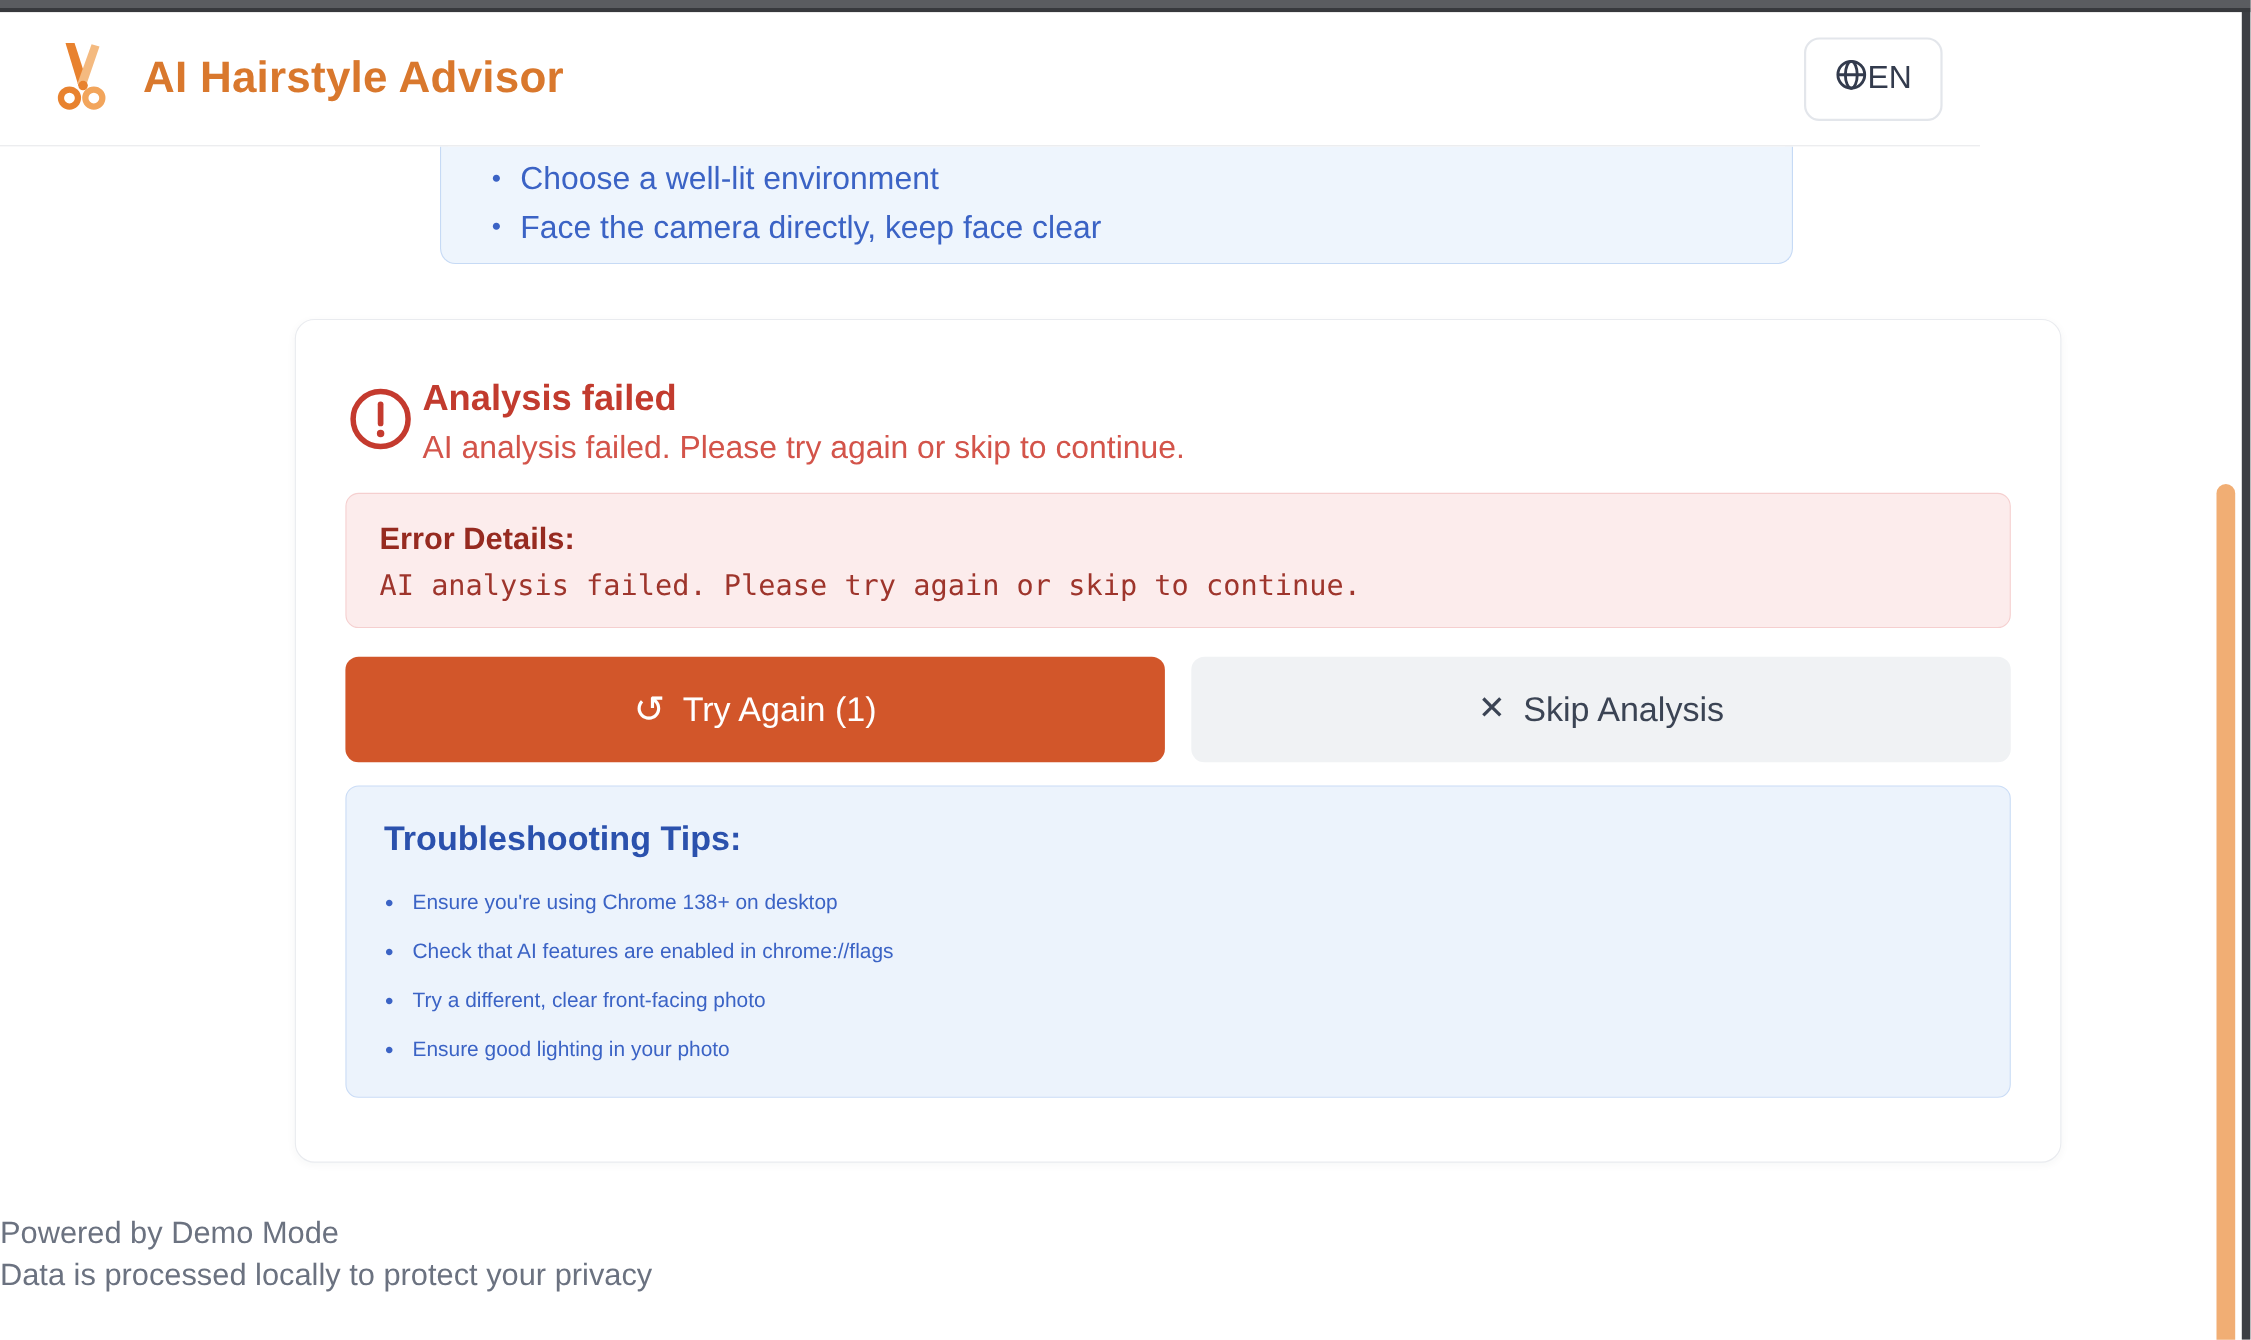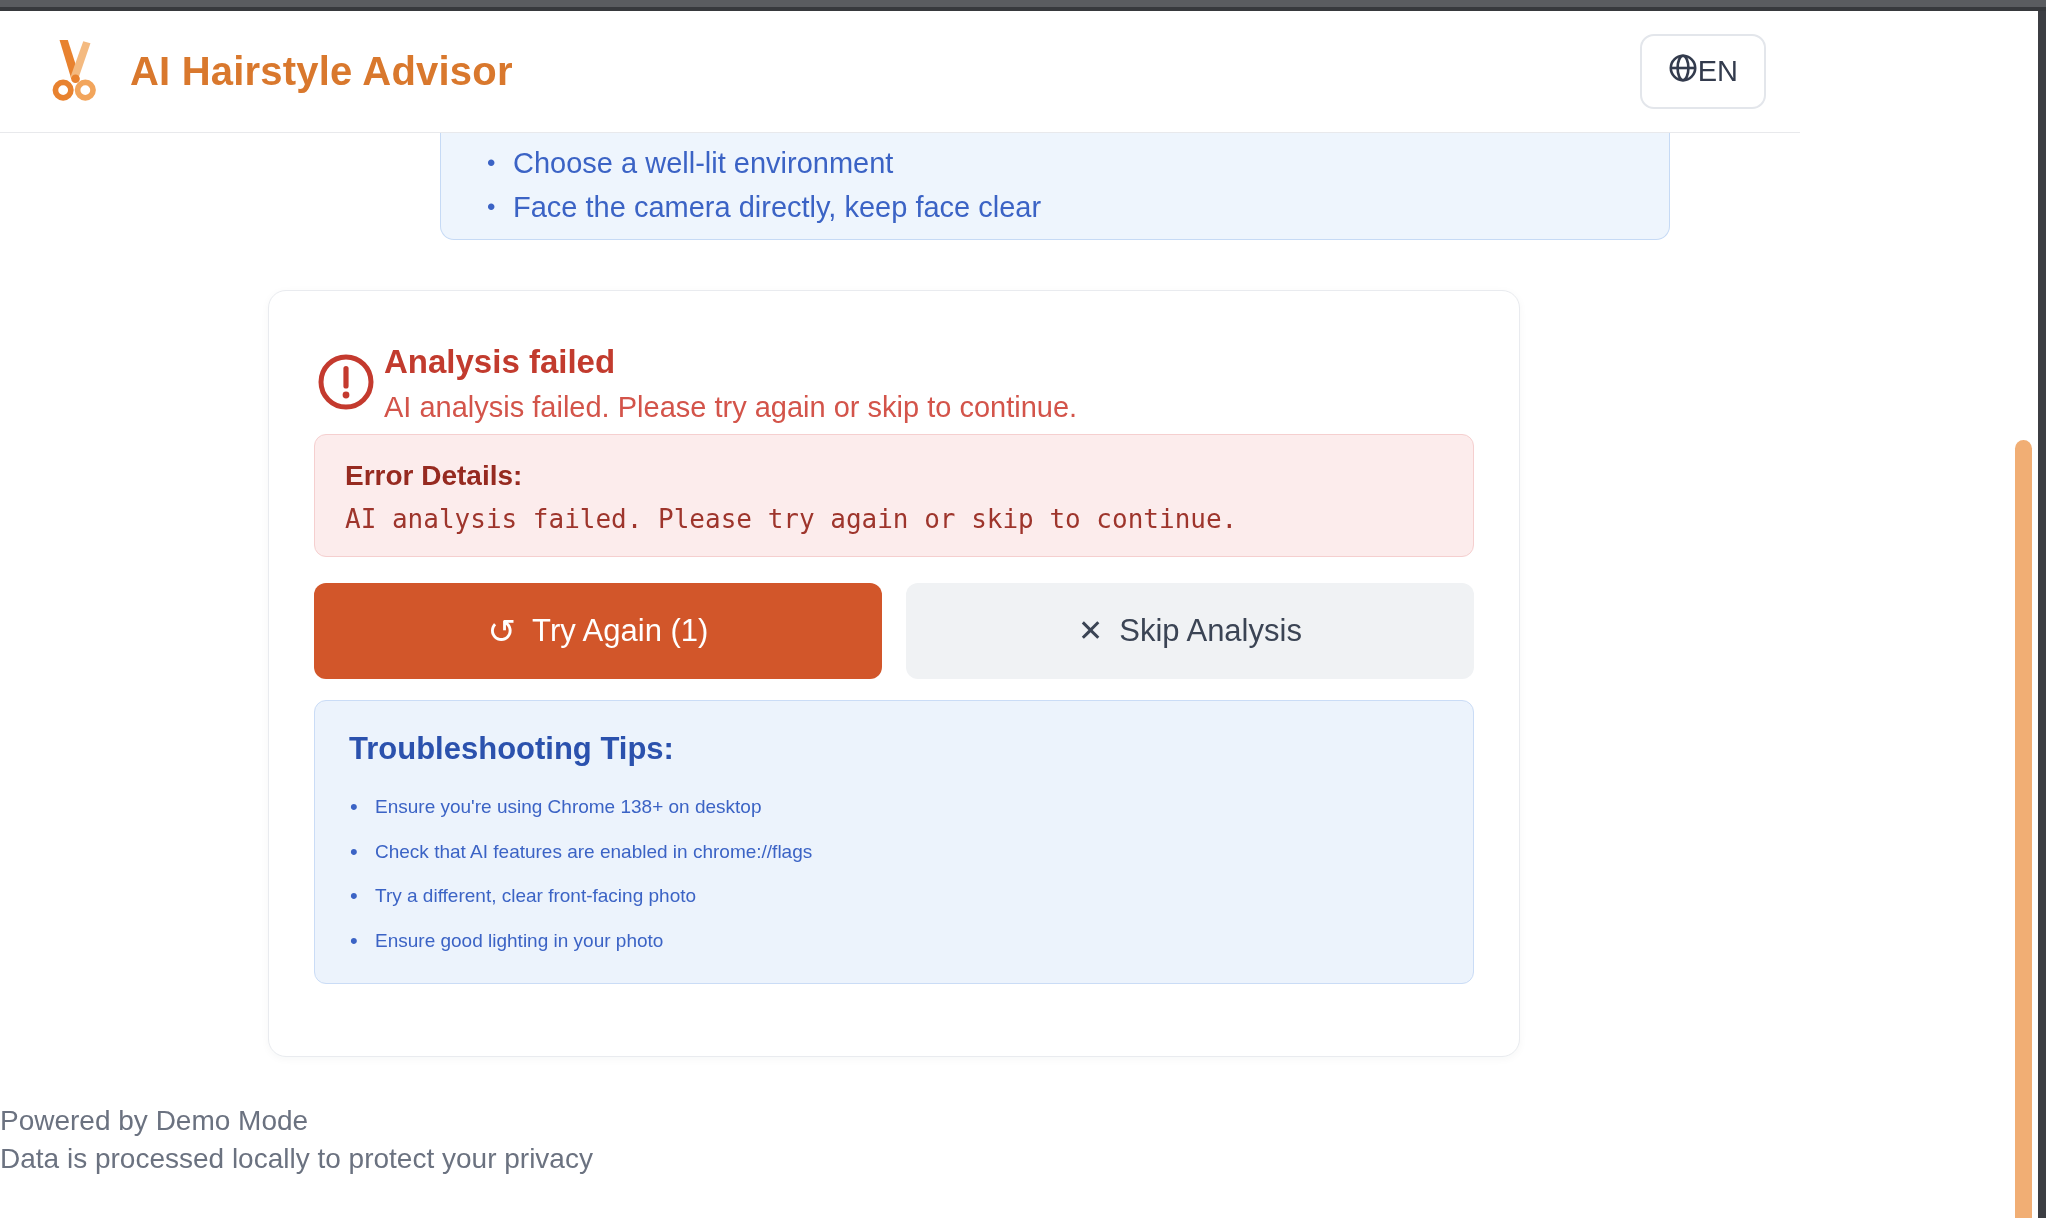--- a/index.html
+++ b/index.html
@@ -40,46 +40,46 @@
     padding: 17px 26px; background: #ffffff;
     border: 2px solid #e3e6eb; border-radius: 14px;
     font-size: 29px; font-weight: 500; color: #333b4d; cursor: pointer;
     font-family: "Liberation Sans", sans-serif;
   }
 
   
   .photo-tips-box {
     position: absolute; left: 400px; top: 133px; width: 1230px; height: 107px;
     background: #eef5fd; border: 1px solid #c6daf5; border-top: none;
-    border-radius: 0 0 14px 14px; padding: 8px 40px 0 44px; margin-left: 40px;
+    border-radius: 0 0 14px 14px; padding: 8px 40px 0 44px;
   }
   .photo-tips-box ul, .trouble-box ul { list-style: none; }
   .photo-tips-box li {
     position: relative; padding-left: 28px;
     font-size: 29px; color: #3b63c5; line-height: 44px;
   }
   .photo-tips-box li::before {
     content: "\2022"; position: absolute; left: 2px; top: 0; font-size: 24px; color: #3b63c5;
   }
 
   
   .card {
-    position: absolute; left: 268px; top: 290px; width: 1252px; height: 767px;
+    position: absolute; left: 268px; top: 290px; width: 1606px; height: 767px;
     background: #ffffff; border: 1px solid #e9ebef; border-radius: 18px;
     box-shadow: 0 2px 8px rgba(30,40,60,0.04);
     padding: 52px 45px 0 45px;
   }
   .error-head { display: flex; align-items: center; gap: 9px; }
   .alert-icon { flex: 0 0 auto; margin-left: 3px; }
   .error-texts { display: flex; flex-direction: column; gap: 10px; }
   .error-title { font-size: 33px; font-weight: 700; color: #c23b2e; }
   .error-message { font-size: 29px; color: #d3544a; }
 
   .error-details {
-    margin-top: 10px; height: 123px;
+    margin-top: 24px; height: 123px;
     background: #fcecec; border: 1px solid #f5cfcf; border-radius: 12px;
     padding: 25px 30px;
   }
   .error-details-label { font-size: 28px; font-weight: 700; color: #962a20; }
   .error-details-text {
     margin-top: 12px; font-family: "DejaVu Sans Mono", monospace;
     font-size: 26px; color: #9e352c;
   }
 
   .btn-row { margin-top: 26px; display: flex; gap: 24px; height: 96px; }

